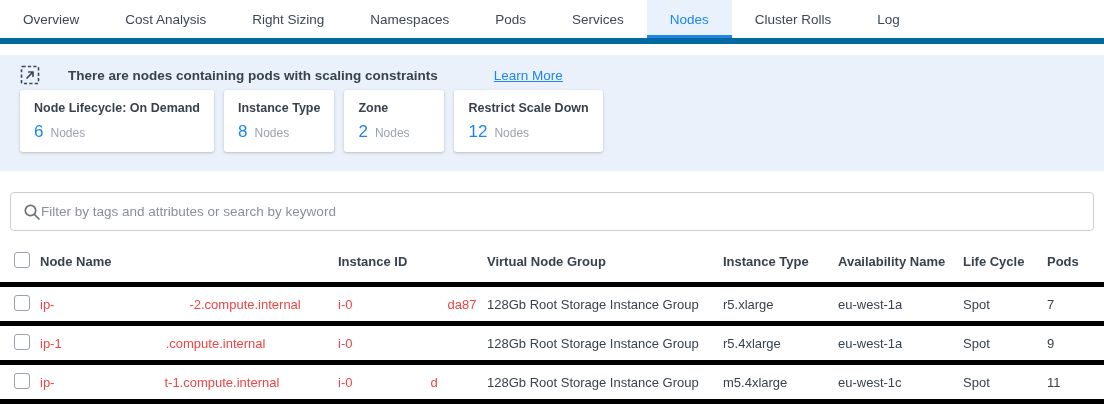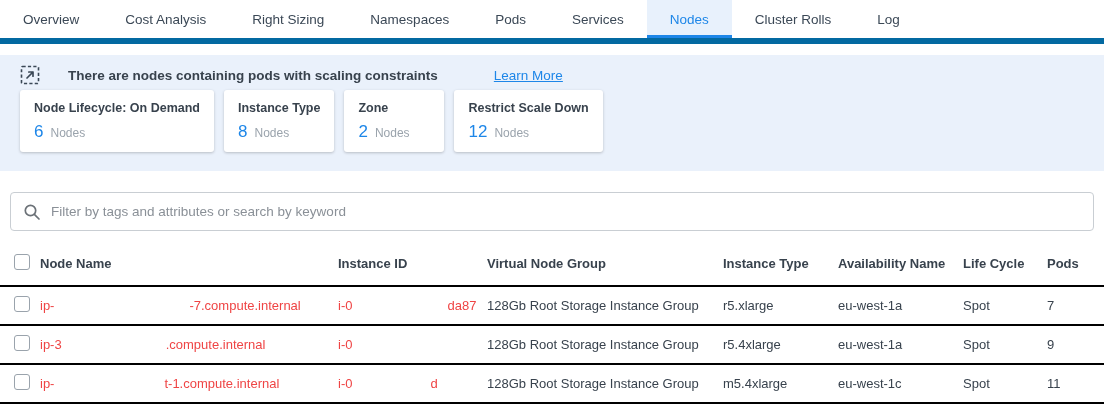--- a/index.html
+++ b/index.html
@@ -76,40 +76,40 @@
   
   .searchbar {
     margin: 21px 10px 0 10px;
     height: 39px;
     border: 1px solid #c9ced3;
     border-radius: 4px;
     background: #fff;
     display: flex;
     align-items: center;
     padding: 0 12px;
-    gap: 10px;
+    gap: 0;
   }
   .search-input {
     border: none;
     outline: none;
     flex: 1;
     font-family: "Liberation Sans", "DejaVu Sans", sans-serif;
     font-size: 13.5px;
     color: #38424d;
     background: transparent;
   }
   .search-input::placeholder { color: #8a9097; opacity: 1; }
 
   
   .table { margin-top: 10px; }
   .trow {
     display: grid;
     grid-template-columns: 40px 298px 149px 236px 115px 125px 84px 1fr;
     align-items: center;
-    border-bottom: 2px solid #000000;
+    border-bottom: 5px solid #000000;
   }
   .trow.head { height: 46px; font-weight: 700; font-size: 13px; }
   .trow.body-row { height: 39px; }
   .cell { padding-right: 8px; white-space: nowrap; overflow: hidden; }
   .cell.cb { padding-left: 14px; }
   .checkbox {
     width: 16px; height: 16px;
     border: 1px solid #9aa3ac;
     border-radius: 3px;
     background: #fff;
@@ -202,36 +202,36 @@
     <div class="cell">Virtual Node Group</div>
     <div class="cell">Instance Type</div>
     <div class="cell">Availability Name</div>
     <div class="cell">Life Cycle</div>
     <div class="cell">Pods</div>
   </div>
 
   <div class="trow body-row">
     <div class="cell cb"><span class="checkbox"></span></div>
     <div class="cell">
-      <span class="link">ip-</span><span class="redact-gap gap-135"></span><span class="link">-7.compute.internal</span>
+      <span class="link">ip-</span><span class="redact-gap gap-135"></span><span class="link">-2.compute.internal</span>
     </div>
     <div class="cell">
       <span class="link">i-0</span><span class="redact-gap gap-95"></span><span class="link">da87</span>
     </div>
     <div class="cell">128Gb Root Storage Instance Group</div>
     <div class="cell">r5.xlarge</div>
     <div class="cell">eu-west-1a</div>
     <div class="cell">Spot</div>
     <div class="cell">7</div>
   </div>
 
   <div class="trow body-row">
     <div class="cell cb"><span class="checkbox"></span></div>
     <div class="cell">
-      <span class="link">ip-3</span><span class="redact-gap gap-105"></span><span class="link">.compute.internal</span>
+      <span class="link">ip-1</span><span class="redact-gap gap-105"></span><span class="link">.compute.internal</span>
     </div>
     <div class="cell">
       <span class="link">i-0</span><span class="redact-gap gap-90"></span><span class="link"></span>
     </div>
     <div class="cell">128Gb Root Storage Instance Group</div>
     <div class="cell">r5.4xlarge</div>
     <div class="cell">eu-west-1a</div>
     <div class="cell">Spot</div>
     <div class="cell">9</div>
   </div>

